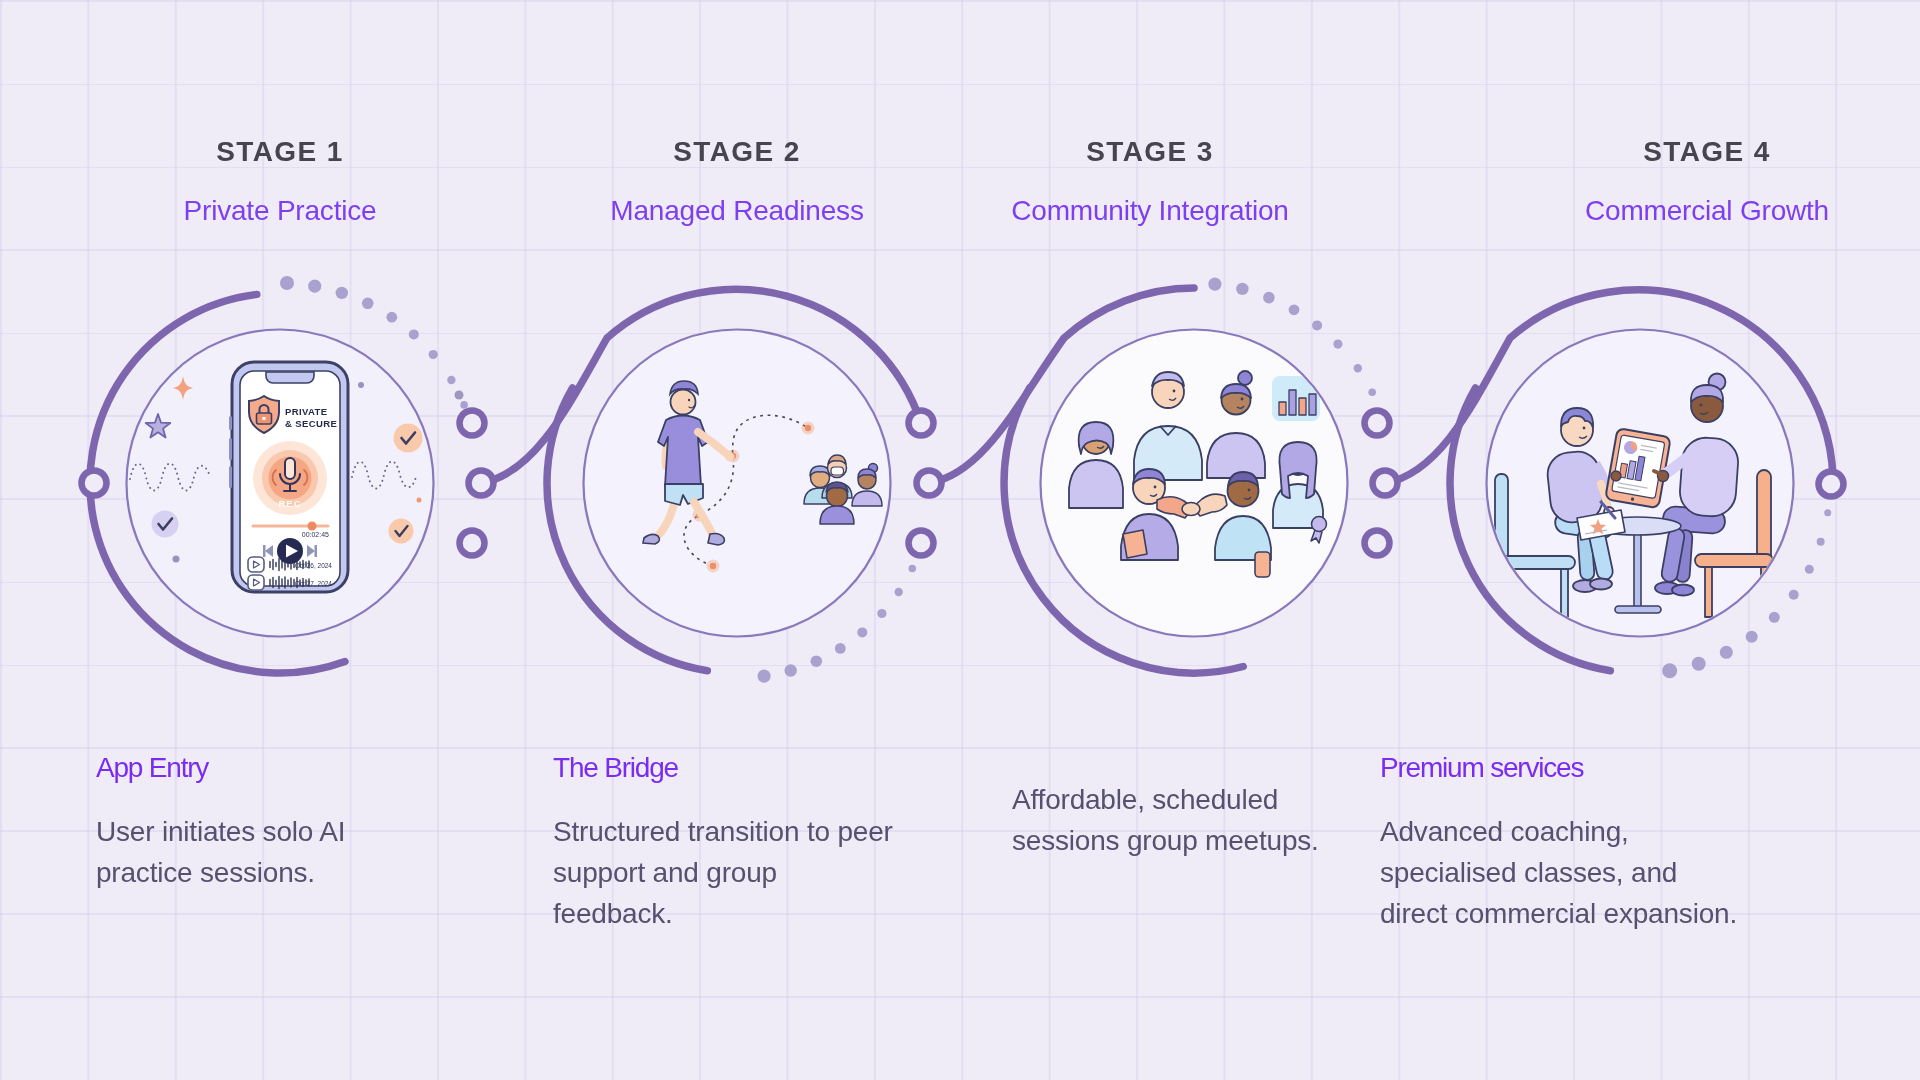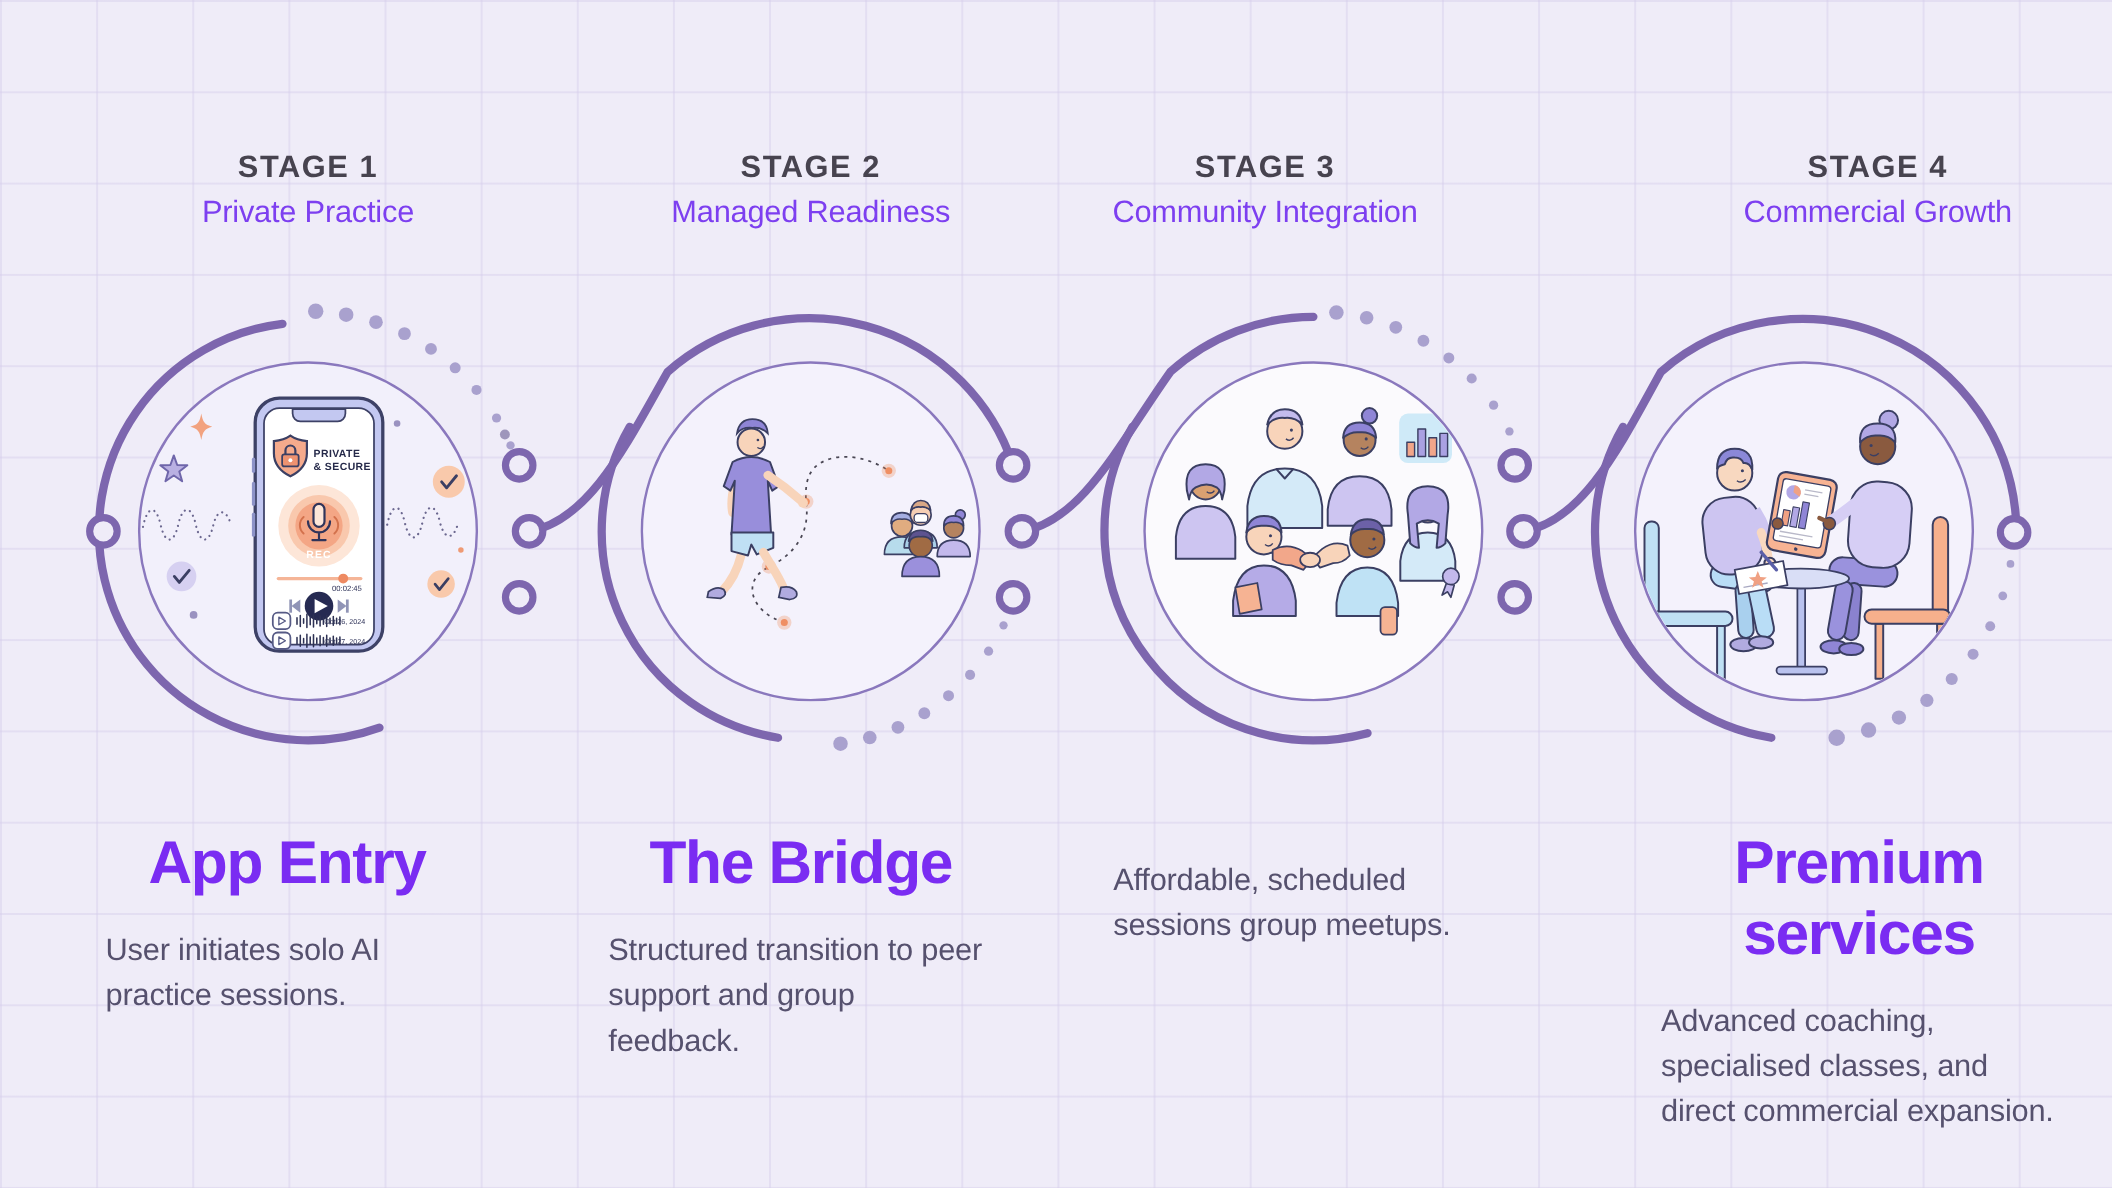--- a/index.html
+++ b/index.html
@@ -8,24 +8,24 @@
     position:relative;width:1920px;height:1080px;
     background-color:#efecf8;
     background-image:
       linear-gradient(to right, rgba(213,205,235,.45) 1.5px, transparent 1.5px),
       linear-gradient(to bottom, rgba(213,205,235,.45) 1.5px, transparent 1.5px);
     background-size:87.4px 83px;
   }
   .deco{position:absolute;left:0;top:0;}
   .stage-head{position:absolute;top:136px;width:440px;text-align:center;}
   .stage-label{font-size:28px;font-weight:700;color:#47434f;letter-spacing:1.4px;}
-  .stage-sub{margin-top:9px;font-size:28px;font-weight:500;color:#7d3ff0;letter-spacing:-0.2px;}
+  .stage-sub{margin-top:27px;font-size:28px;font-weight:500;color:#7d3ff0;letter-spacing:-0.2px;}
   .stage-illo{position:absolute;top:328px;}
   .stage-text{position:absolute;top:752px;}
-  .stage-heading{margin:0;font-size:55px;font-weight:700;color:#7a2cf2;letter-spacing:-1.2px;text-align:center;}
+  .stage-heading{margin:0;font-size:28px;font-weight:400;color:#7a2cf2;letter-spacing:-1.2px;}
   .stage-desc{margin:27px 0 0 0;font-size:28px;line-height:41px;color:#56516e;letter-spacing:-0.2px;}
   svg text{font-family:"Liberation Sans",sans-serif;}
 </style>
 </head>
 <body>
 
 <div class="canvas">
 
   <svg class="deco" width="1920" height="1080" viewBox="0 0 1920 1080">
     <g fill="none" stroke="#7d66ae" stroke-width="7.5" stroke-linecap="round">
@@ -437,18 +437,18 @@
     <h2 class="stage-heading">App Entry</h2>
     <p class="stage-desc">User initiates solo AI practice sessions.</p>
   </div>
   <div class="stage-text" style="left:553px;width:350px">
     <h2 class="stage-heading">The Bridge</h2>
     <p class="stage-desc">Structured transition to peer support and group feedback.</p>
   </div>
   <div class="stage-text" style="left:1012px;width:360px">
     <p class="stage-desc">Affordable, scheduled sessions group meetups.</p>
   </div>
-  <div class="stage-text" style="left:1510px;width:360px">
+  <div class="stage-text" style="left:1380px;width:360px">
     <h2 class="stage-heading">Premium services</h2>
     <p class="stage-desc">Advanced coaching, specialised classes, and direct commercial expansion.</p>
   </div>
 
 </div>
 
 </body></html>

